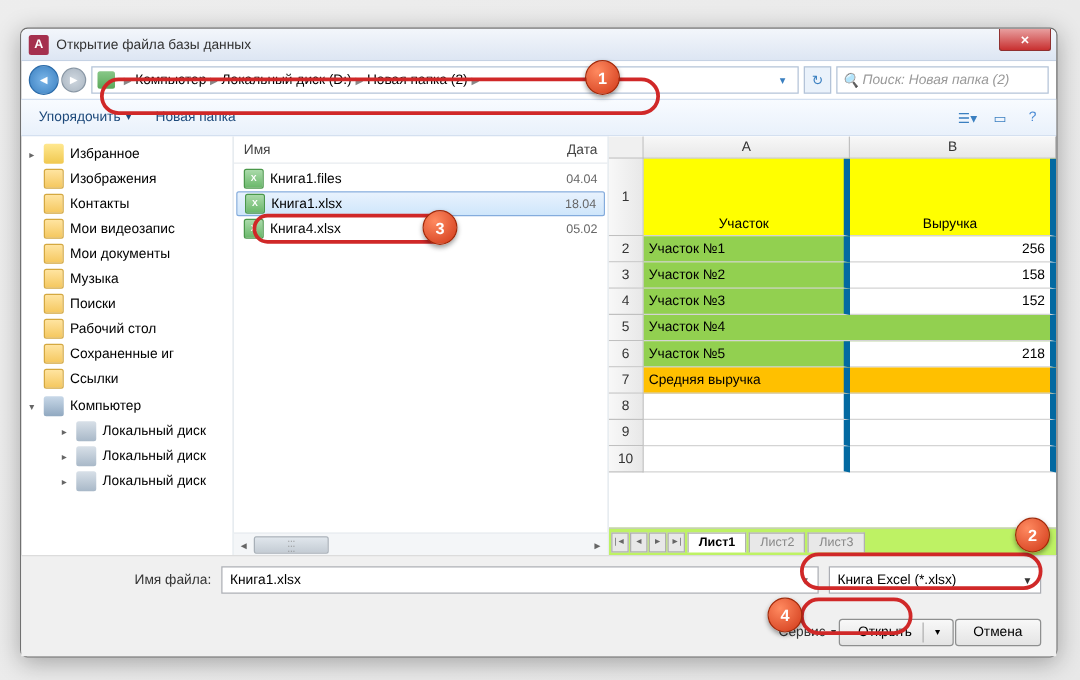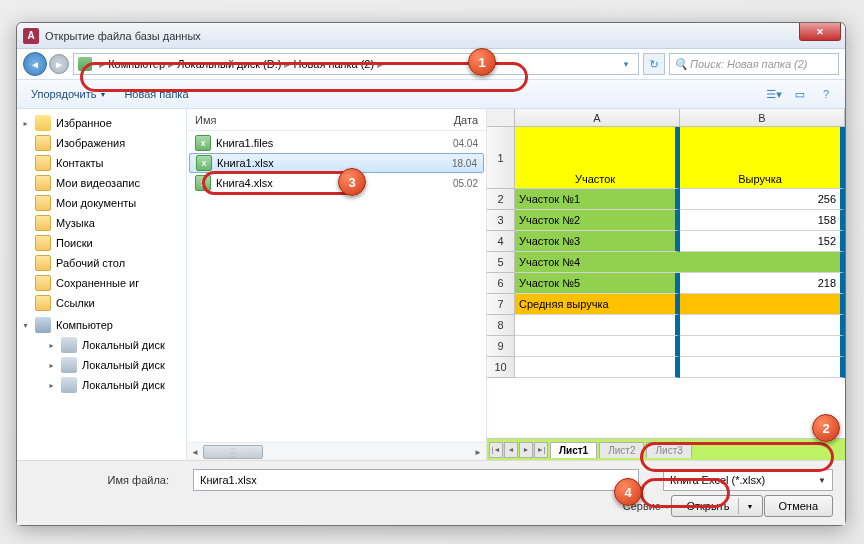--- a/index.html
+++ b/index.html
@@ -69,21 +69,21 @@
 .pv-cell.ctr{justify-content:center;align-items:flex-end;padding-bottom:3px}
 .bg-yellow{background:#ffff00}
 .bg-green{background:#92d050}
 .bg-orange{background:#ffc000}
 .pv-tabs{height:22px;border-top:1px solid #c8c8c8;display:flex;align-items:center;background:#bef264;padding:0 2px}
 .pv-nav{display:flex;gap:1px}
 .pv-nav div{width:14px;height:16px;border:1px solid #b0b0b0;background:#e8e8e8;display:flex;align-items:center;justify-content:center;font-size:7px;color:#666}
 .pv-tab{padding:2px 8px;background:#fff;border:1px solid #b0b0b0;border-bottom:none;margin-left:2px;font-size:10px}
 .pv-tab.inact{background:#e8e8e8;color:#888}
 .bottom{padding:8px 12px;background:#f0f0f0;border-top:1px solid #dcdcdc}
-.brow{display:flex;align-items:center;margin-bottom:4px;gap:24px}
+.brow{display:flex;align-items:center;margin-bottom:20px;gap:8px}
 .blabel{width:140px;text-align:right;color:#333}
 .binput{flex:1;height:22px;border:1px solid #abadb3;background:#fff;padding:0 6px;display:flex;align-items:center}
 .binput .dd{margin-left:auto;font-size:8px;color:#666}
 .btype{width:170px;height:22px;border:1px solid #abadb3;background:#fff;padding:0 6px;display:flex;align-items:center;position:relative}
 .btype .dd{margin-left:auto;font-size:8px;color:#333}
 .bactions{display:flex;justify-content:flex-end;align-items:center;gap:1px}
 .blink{color:#333;display:flex;align-items:center;gap:3px}
 .blink .arr{font-size:7px}
 .btn{height:22px;padding:0 14px;background:linear-gradient(#f8f8f8,#e4e4e4);border:1px solid #8e8f8f;border-radius:3px;display:flex;align-items:center;gap:4px}
 .btn.primary{padding-right:4px}

